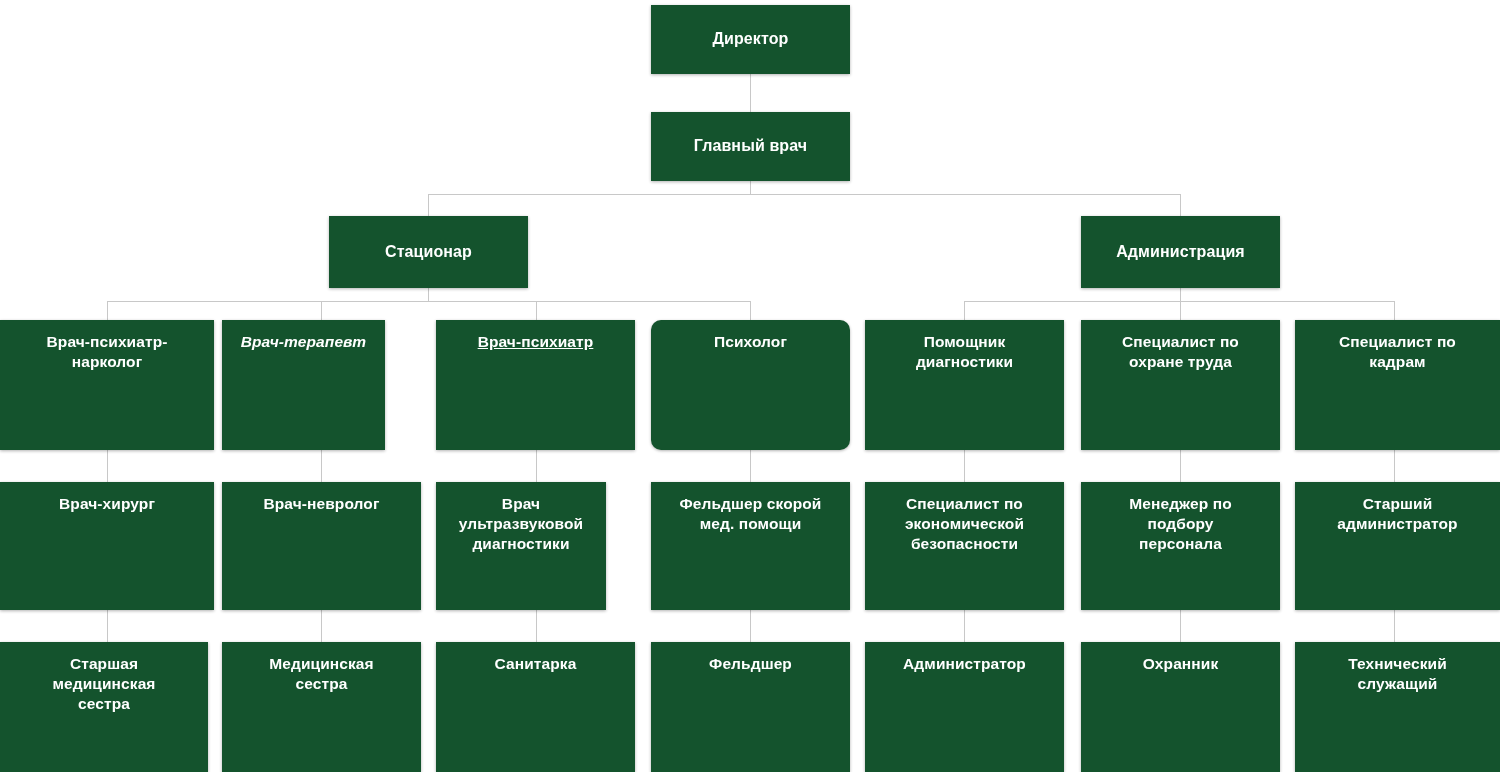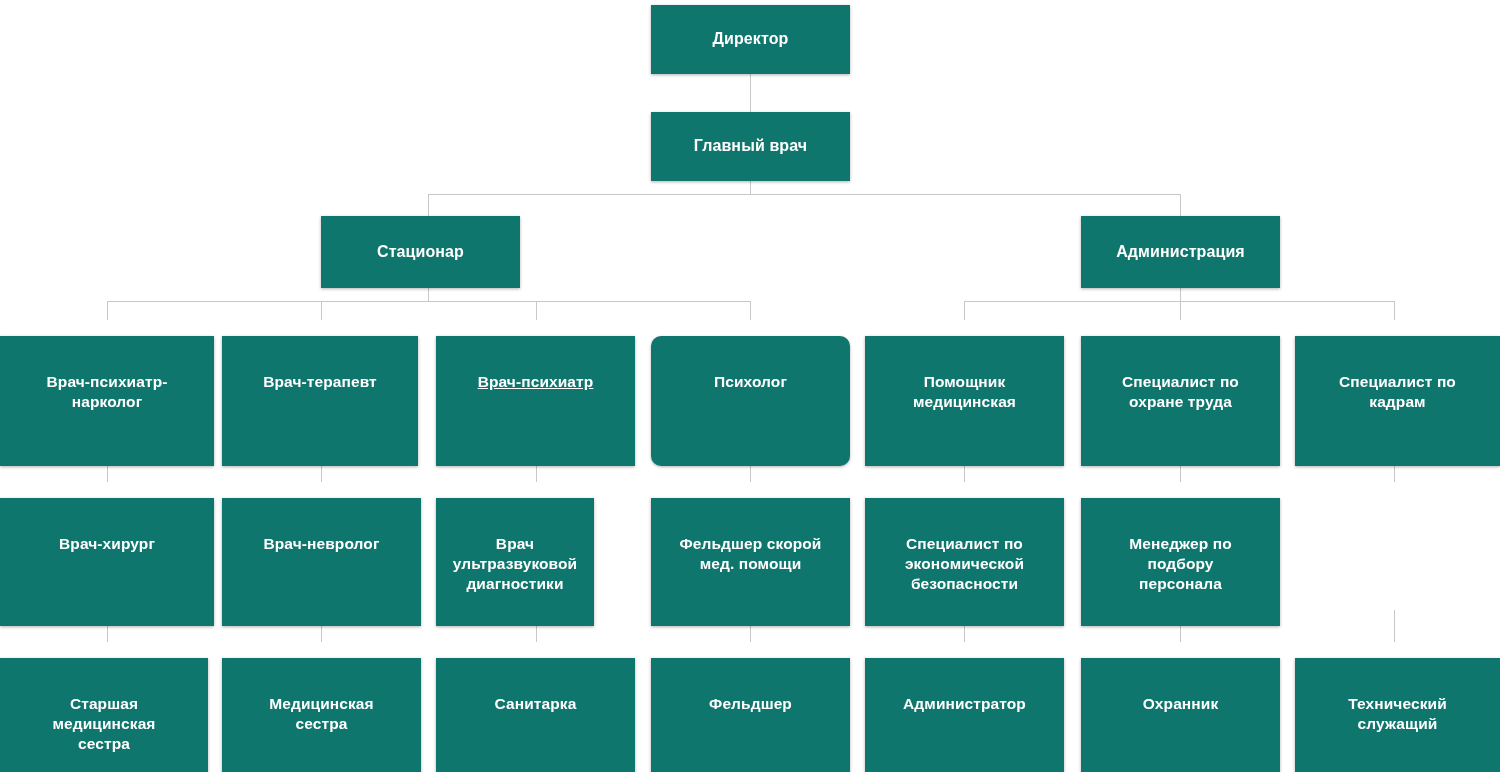--- a/index.html
+++ b/index.html
@@ -21,43 +21,42 @@
     position: absolute;
     background: #c8c8c8;
   }
   .conn-v { width: 1px; }
   .conn-h { height: 1px; }
 
   
   .node {
     position: absolute;
     box-sizing: border-box;
-    background: #0f766e;
+    background: #14532d;
     color: #ffffff;
     display: flex;
     align-items: center;
     justify-content: center;
     text-align: center;
     font-weight: bold;
     font-size: 15.5px;
     line-height: 1.28;
     padding: 6px 8px;
     letter-spacing: 0.1px;
     box-shadow: 0 1px 3px rgba(0,0,0,0.30);
     white-space: pre-line;
     user-select: none;
   }
   .node.lvl1 { font-size: 16px; }
   .node.lvl2 { font-size: 16px; }
 
   
   .node.align-top {
     align-items: flex-start;
-    padding-top: 36px;
-    margin-top: 16px;
+    padding-top: 12px;
   }
 </style>
 </head>
 <body>
 
 <div id="chart-canvas">
 
   <div class="conn conn-v" style="left:750px; top:74px; height:39px;"></div>
 
   <div class="conn conn-v" style="left:750px; top:180px; height:14px;"></div>
@@ -91,48 +90,50 @@
   <div class="conn conn-v" style="left:536px; top:610px; height:32px;"></div>
   <div class="conn conn-v" style="left:750px; top:610px; height:32px;"></div>
   <div class="conn conn-v" style="left:964px; top:610px; height:32px;"></div>
   <div class="conn conn-v" style="left:1180px; top:610px; height:32px;"></div>
   <div class="conn conn-v" style="left:1394px; top:610px; height:32px;"></div>
 
   <div class="node lvl1" style="left:651px; top:5px; width:199px; height:69px;">Директор</div>
 
   <div class="node lvl2" style="left:651px; top:112px; width:199px; height:69px;padding-left:8px;">Главный врач</div>
 
-  <div class="node lvl2" style="left:321px; top:216px; width:199px; height:72px;">Стационар</div>
+  <div class="node lvl2" style="left:329px; top:216px; width:199px; height:72px;">Стационар</div>
   <div class="node lvl2" style="left:1081px; top:216px; width:199px; height:72px;">Администрация</div>
 
   <div class="node align-top" style="left:0px; top:320px; width:214px; height:130px;">Врач-психиатр-
 нарколог</div>
-  <div class="node align-top" style="left:222px; top:320px; width:196px; height:130px;">Врач-терапевт</div>
+  <div class="node align-top" style="left:222px; top:320px; width:163px; height:130px;font-style:italic;">Врач-терапевт</div>
   <div class="node align-top" style="left:436px; top:320px; width:199px; height:130px;text-decoration:underline;">Врач-психиатр</div>
   <div class="node align-top" style="left:651px; top:320px; width:199px; height:130px;border-radius:10px;">Психолог</div>
   <div class="node align-top" style="left:865px; top:320px; width:199px; height:130px;">Помощник
-медицинская</div>
+диагностики</div>
   <div class="node align-top" style="left:1081px; top:320px; width:199px; height:130px;">Специалист по
 охране труда</div>
   <div class="node align-top" style="left:1295px; top:320px; width:205px; height:130px;">Специалист по
 кадрам</div>
 
   <div class="node align-top" style="left:0px; top:482px; width:214px; height:128px;">Врач-хирург</div>
   <div class="node align-top" style="left:222px; top:482px; width:199px; height:128px;">Врач-невролог</div>
-  <div class="node align-top" style="left:436px; top:482px; width:158px; height:128px;text-align:center;">Врач
+  <div class="node align-top" style="left:436px; top:482px; width:170px; height:128px;text-align:center;">Врач
 ультразвуковой
 диагностики</div>
   <div class="node align-top" style="left:651px; top:482px; width:199px; height:128px;">Фельдшер скорой
 мед. помощи</div>
   <div class="node align-top" style="left:865px; top:482px; width:199px; height:128px;">Специалист по
 экономической
 безопасности</div>
   <div class="node align-top" style="left:1081px; top:482px; width:199px; height:128px;">Менеджер по
 подбору
 персонала</div>
+  <div class="node align-top" style="left:1295px; top:482px; width:205px; height:128px;">Старший
+администратор</div>
 
   <div class="node align-top" style="left:0px; top:642px; width:208px; height:130px;">Старшая
 медицинская
 сестра</div>
   <div class="node align-top" style="left:222px; top:642px; width:199px; height:130px;">Медицинская
 сестра</div>
   <div class="node align-top" style="left:436px; top:642px; width:199px; height:130px;">Санитарка</div>
   <div class="node align-top" style="left:651px; top:642px; width:199px; height:130px;">Фельдшер</div>
   <div class="node align-top" style="left:865px; top:642px; width:199px; height:130px;">Администратор</div>
   <div class="node align-top" style="left:1295px; top:642px; width:205px; height:130px;">Технический

